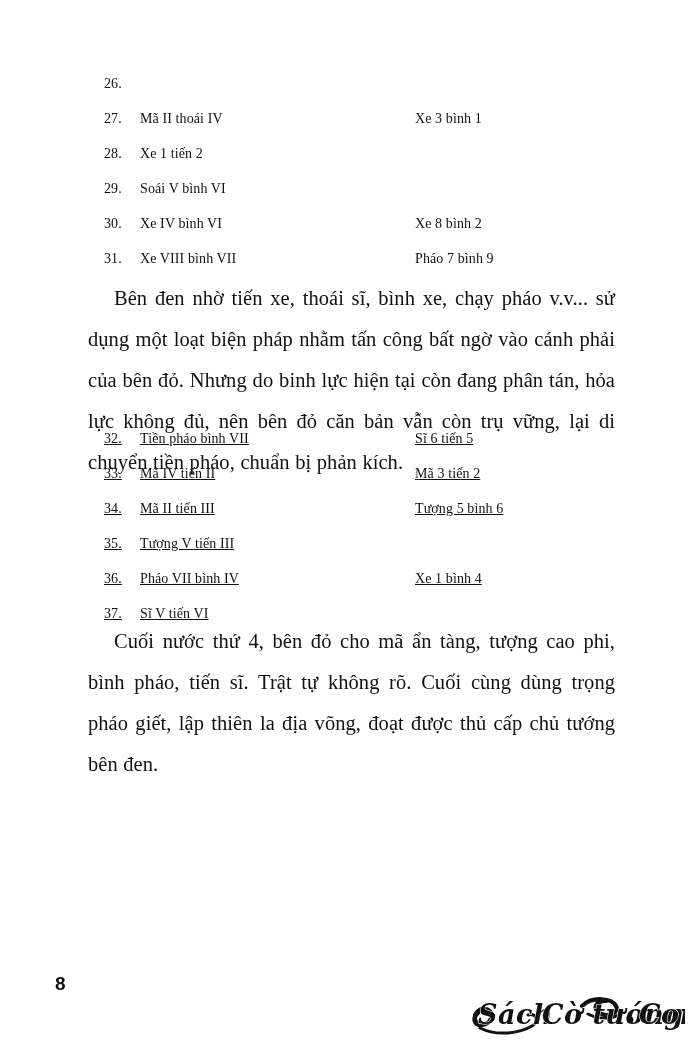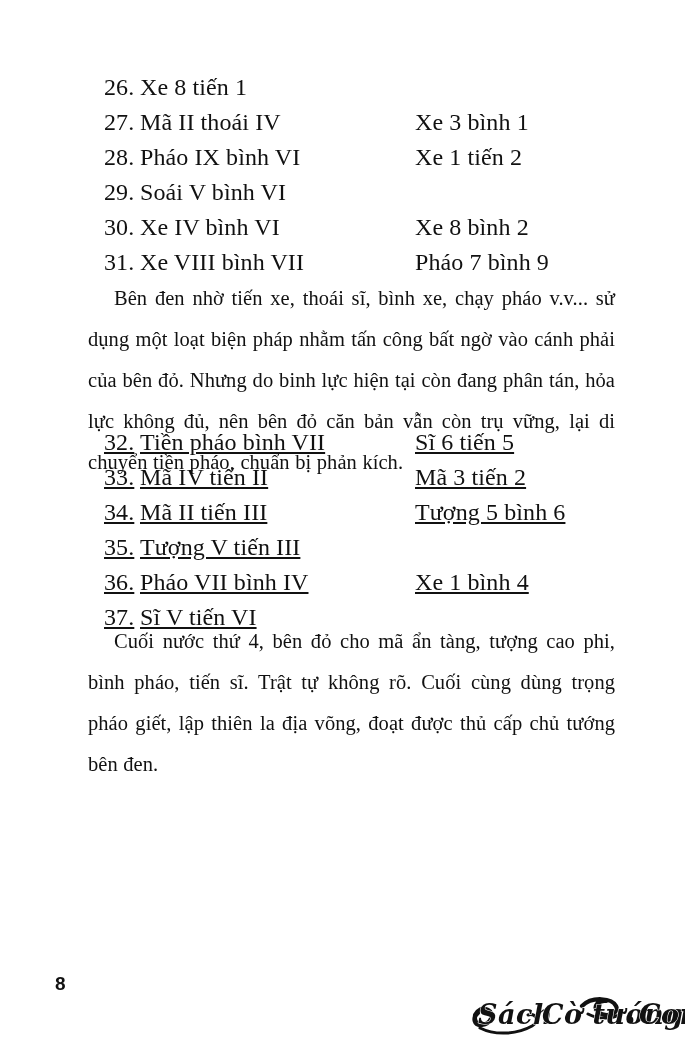--- a/index.html
+++ b/index.html
@@ -24,23 +24,23 @@
   }
 
   
   .movelist {
     position: absolute;
     left: 104px;
     width: 520px;
   }
   .move-row {
     display: flex;
-    align-items: flex-end;
+    align-items: center;
     height: 35px;
-    font-size: 24px;
+    font-size: 14px;
     letter-spacing: 0.1px;
   }
   .move-num {
     width: 36px;
     flex: 0 0 36px;
     text-align: left;
   }
   .move-red {
     width: 275px;
     flex: 0 0 275px;
@@ -119,30 +119,28 @@
   }
 </style>
 </head>
 <body>
 
 <div class="page">
 
   <div class="movelist" id="movelist-1">
       <div class="move-row">
         <span class="move-num">26.</span>
-        <span class="move-black">Xe 8 tiến 1</span>
       </div>
       <div class="move-row">
         <span class="move-num">27.</span>
         <span class="move-red">Mã II thoái IV</span>
         <span class="move-black">Xe 3 bình 1</span>
       </div>
       <div class="move-row">
         <span class="move-num">28.</span>
-        <span class="move-red">Pháo IX bình VI</span>
         <span class="move-black">Xe 1 tiến 2</span>
       </div>
       <div class="move-row">
         <span class="move-num">29.</span>
         <span class="move-red">Soái V bình VI</span>
       </div>
       <div class="move-row">
         <span class="move-num">30.</span>
         <span class="move-red">Xe IV bình VI</span>
         <span class="move-black">Xe 8 bình 2</span>

